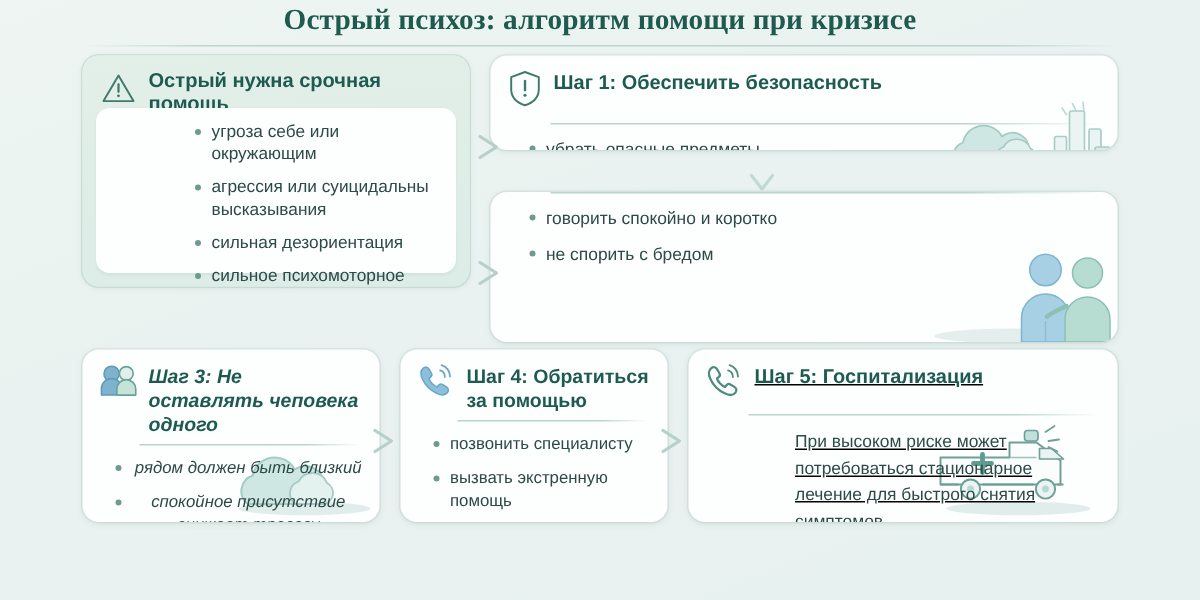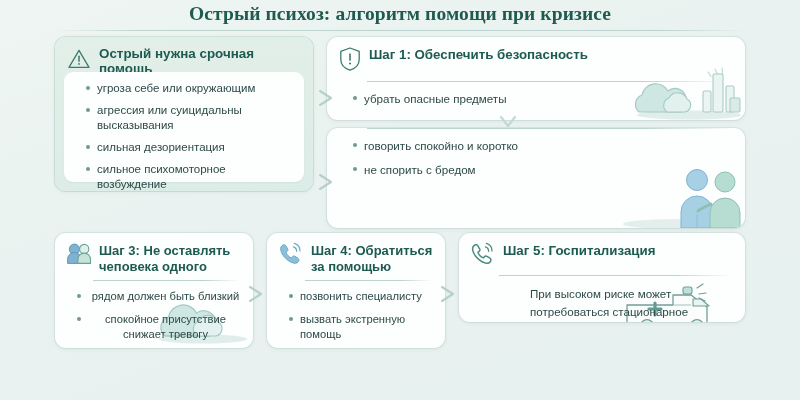--- a/index.html
+++ b/index.html
@@ -80,31 +80,31 @@
     display:flex;align-items:center;gap:8px;padding:9px 10px 6px 12px;
   }
   #panel-urgent .p-title{
     font-size:13.4px;font-weight:bold;color:#1d5a50;
   }
   #panel-urgent .inner{
     position:absolute;left:9px;right:9px;top:35px;bottom:9px;
     background:#fdfefe;border-radius:9px;
     box-shadow:0 1px 2px rgba(60,95,90,.07);
   }
-  #panel-urgent .inner ul{padding:9px 10px 9px 22px;}
+  #panel-urgent .inner ul{padding:9px 10px 9px 22px;margin-left:44px;}
   #panel-urgent .inner li{margin-bottom:7px;font-size:11.5px;}
 
   
-  #card-step1{left:327px;top:37px;width:418px;height:83px;}
+  #card-step1{left:327px;top:37px;width:418px;height:63px;}
   #card-step2{left:327px;top:128px;width:418px;height:100px;}
 
   
-  #card-step3{left:55px;top:233px;width:198px;height:115px;}
+  #card-step3{left:55px;top:233px;width:198px;height:115px;font-style:italic;}
   #card-step4{left:267px;top:233px;width:178px;height:115px;}
-  #card-step5{left:459px;top:233px;width:286px;height:89px;}
+  #card-step5{left:459px;top:233px;width:286px;height:115px;text-decoration:underline;}
 
   #card-step3 .card-title,#card-step4 .card-title{font-size:13px;}
   #card-step3 .head-rule,#card-step4 .head-rule{margin-left:38px;}
   #card-step3 ul.bullets,#card-step4 ul.bullets{padding:8px 10px 8px 22px;}
   #card-step3 ul.bullets li,#card-step4 ul.bullets li{font-size:11.2px;margin-bottom:9px;}
   #card-step5 .head-rule{margin-left:40px;}
 
   
   .arrow{position:absolute;z-index:5;}
   .arrow svg{display:block;}

